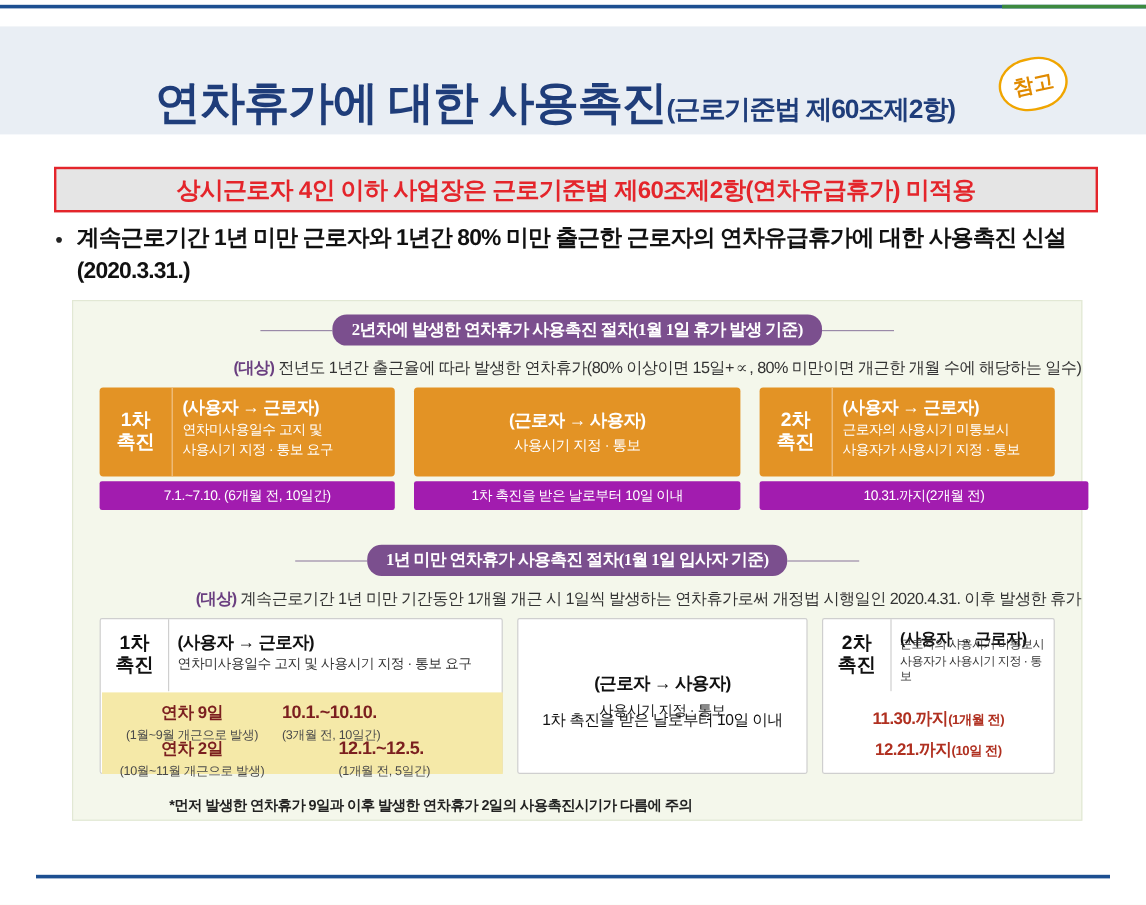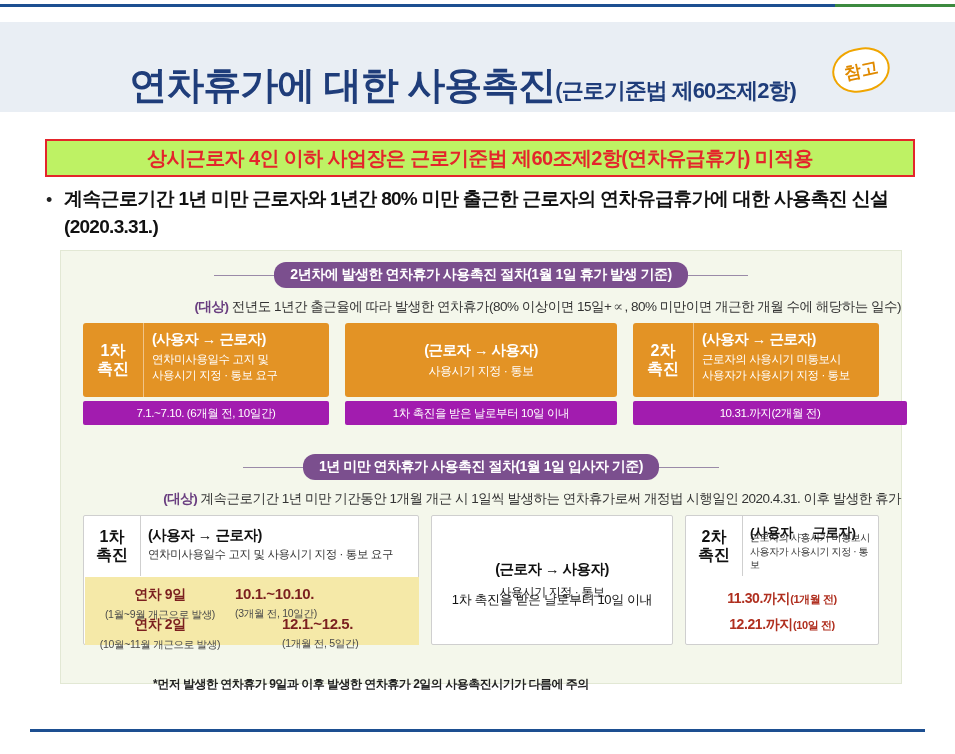--- a/index.html
+++ b/index.html
@@ -87,21 +87,21 @@
   }
 
   
   .redbox {
     position: absolute;
     top: 139px;
     left: 45px;
     width: 866px;
     height: 34px;
     border: 2px solid #e4252b;
-    background: #bef264;
+    background: #e5e5e5;
     display: flex;
     align-items: center;
     justify-content: center;
   }
   .redbox-text {
     color: #e4252b;
     font-size: 20px;
     font-weight: bold;
     letter-spacing: -0.6px;
   }
@@ -143,20 +143,21 @@
 
   
   .sec-head {
     position: absolute;
     left: 0;
     width: 840px;
     height: 24px;
     display: flex;
     align-items: center;
     justify-content: center;
+    font-family: Liberation Serif, serif;
   }
   .sec-line {
     height: 1px;
     background: #9a8aa8;
     flex: 0 0 60px;
   }
   .pill {
     background: #7b4f8e;
     color: #ffffff;
     font-size: 14px;
@@ -530,16 +531,16 @@
       <div class="sub" style="top:15px; font-size:10px; width:122px;">근로자의 사용시기 미통보시 사용자가 사용시기 지정 · 통보</div>
       <div class="rdate" style="top:74px;">
         <span>11.30.까지</span><span class="small">(1개월 전)</span>
       </div>
       <div class="rdate" style="top:100px;">
         <span>12.21.까지</span><span class="small">(10일 전)</span>
       </div>
     </div>
   </div>
 
-  <div class="note" style="top:425px;margin-left:12px;">*먼저 발생한 연차휴가 9일과 이후 발생한 연차휴가 2일의 사용촉진시기가 다름에 주의</div>
+  <div class="note" style="top:412px;">*먼저 발생한 연차휴가 9일과 이후 발생한 연차휴가 2일의 사용촉진시기가 다름에 주의</div>
 </div>
 
 <div class="bottom-rule"></div>
 
 </body></html>

